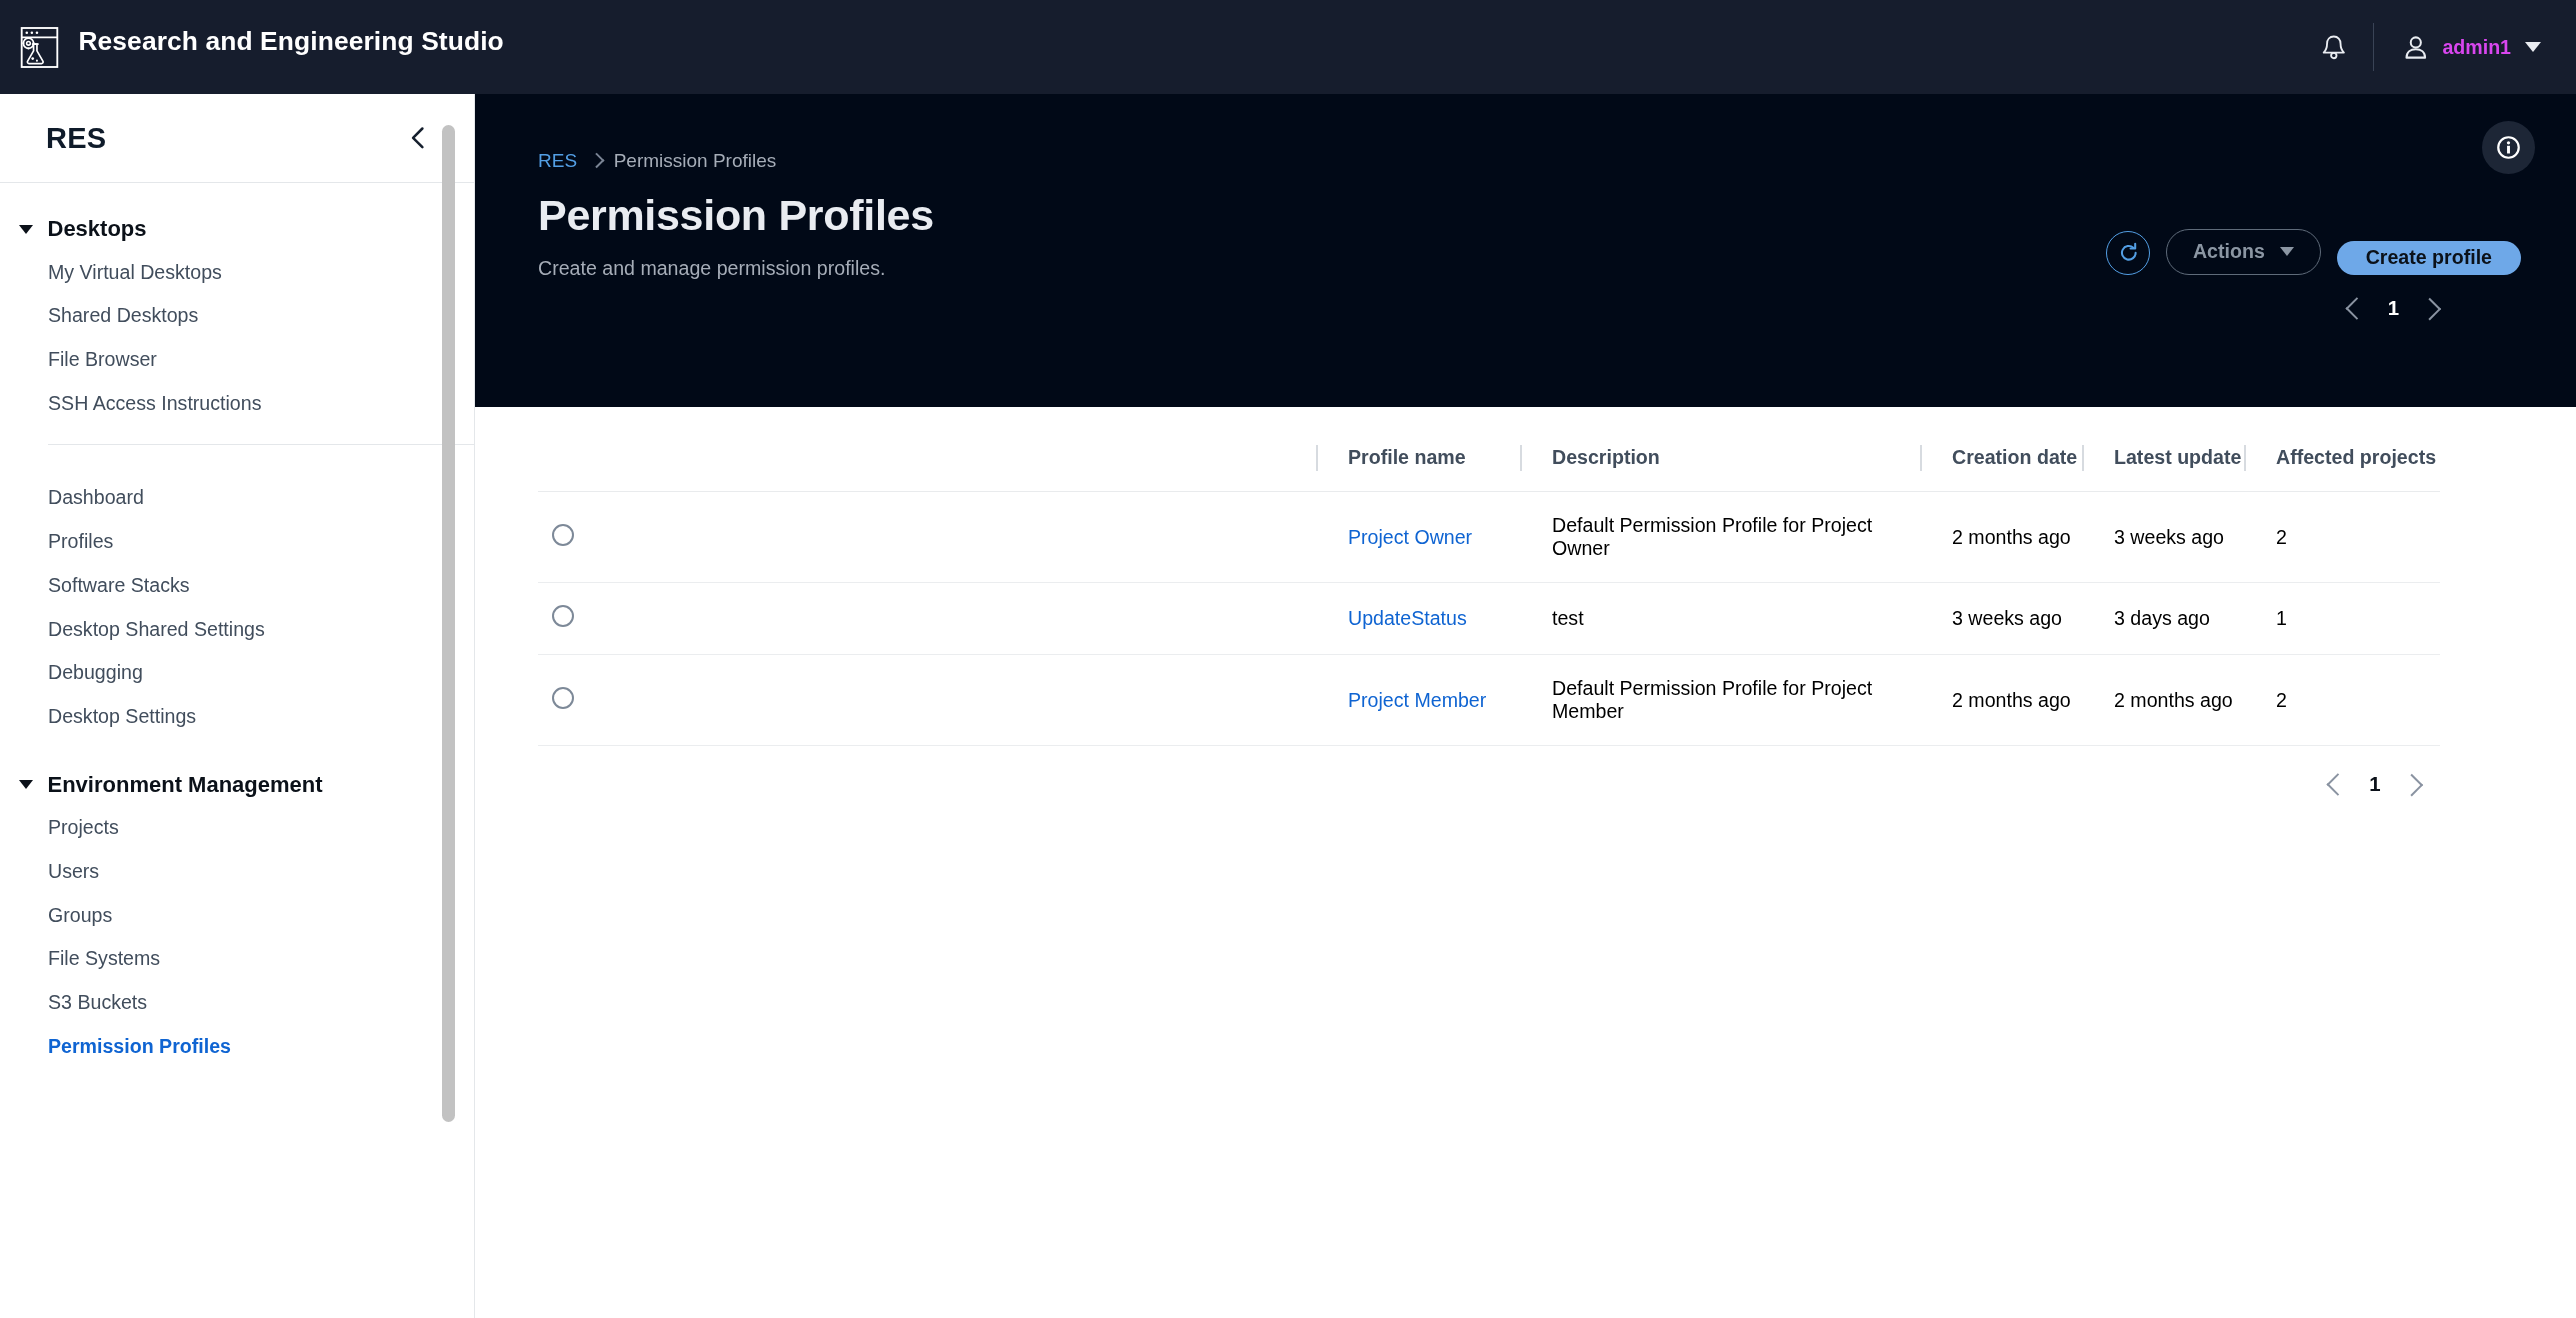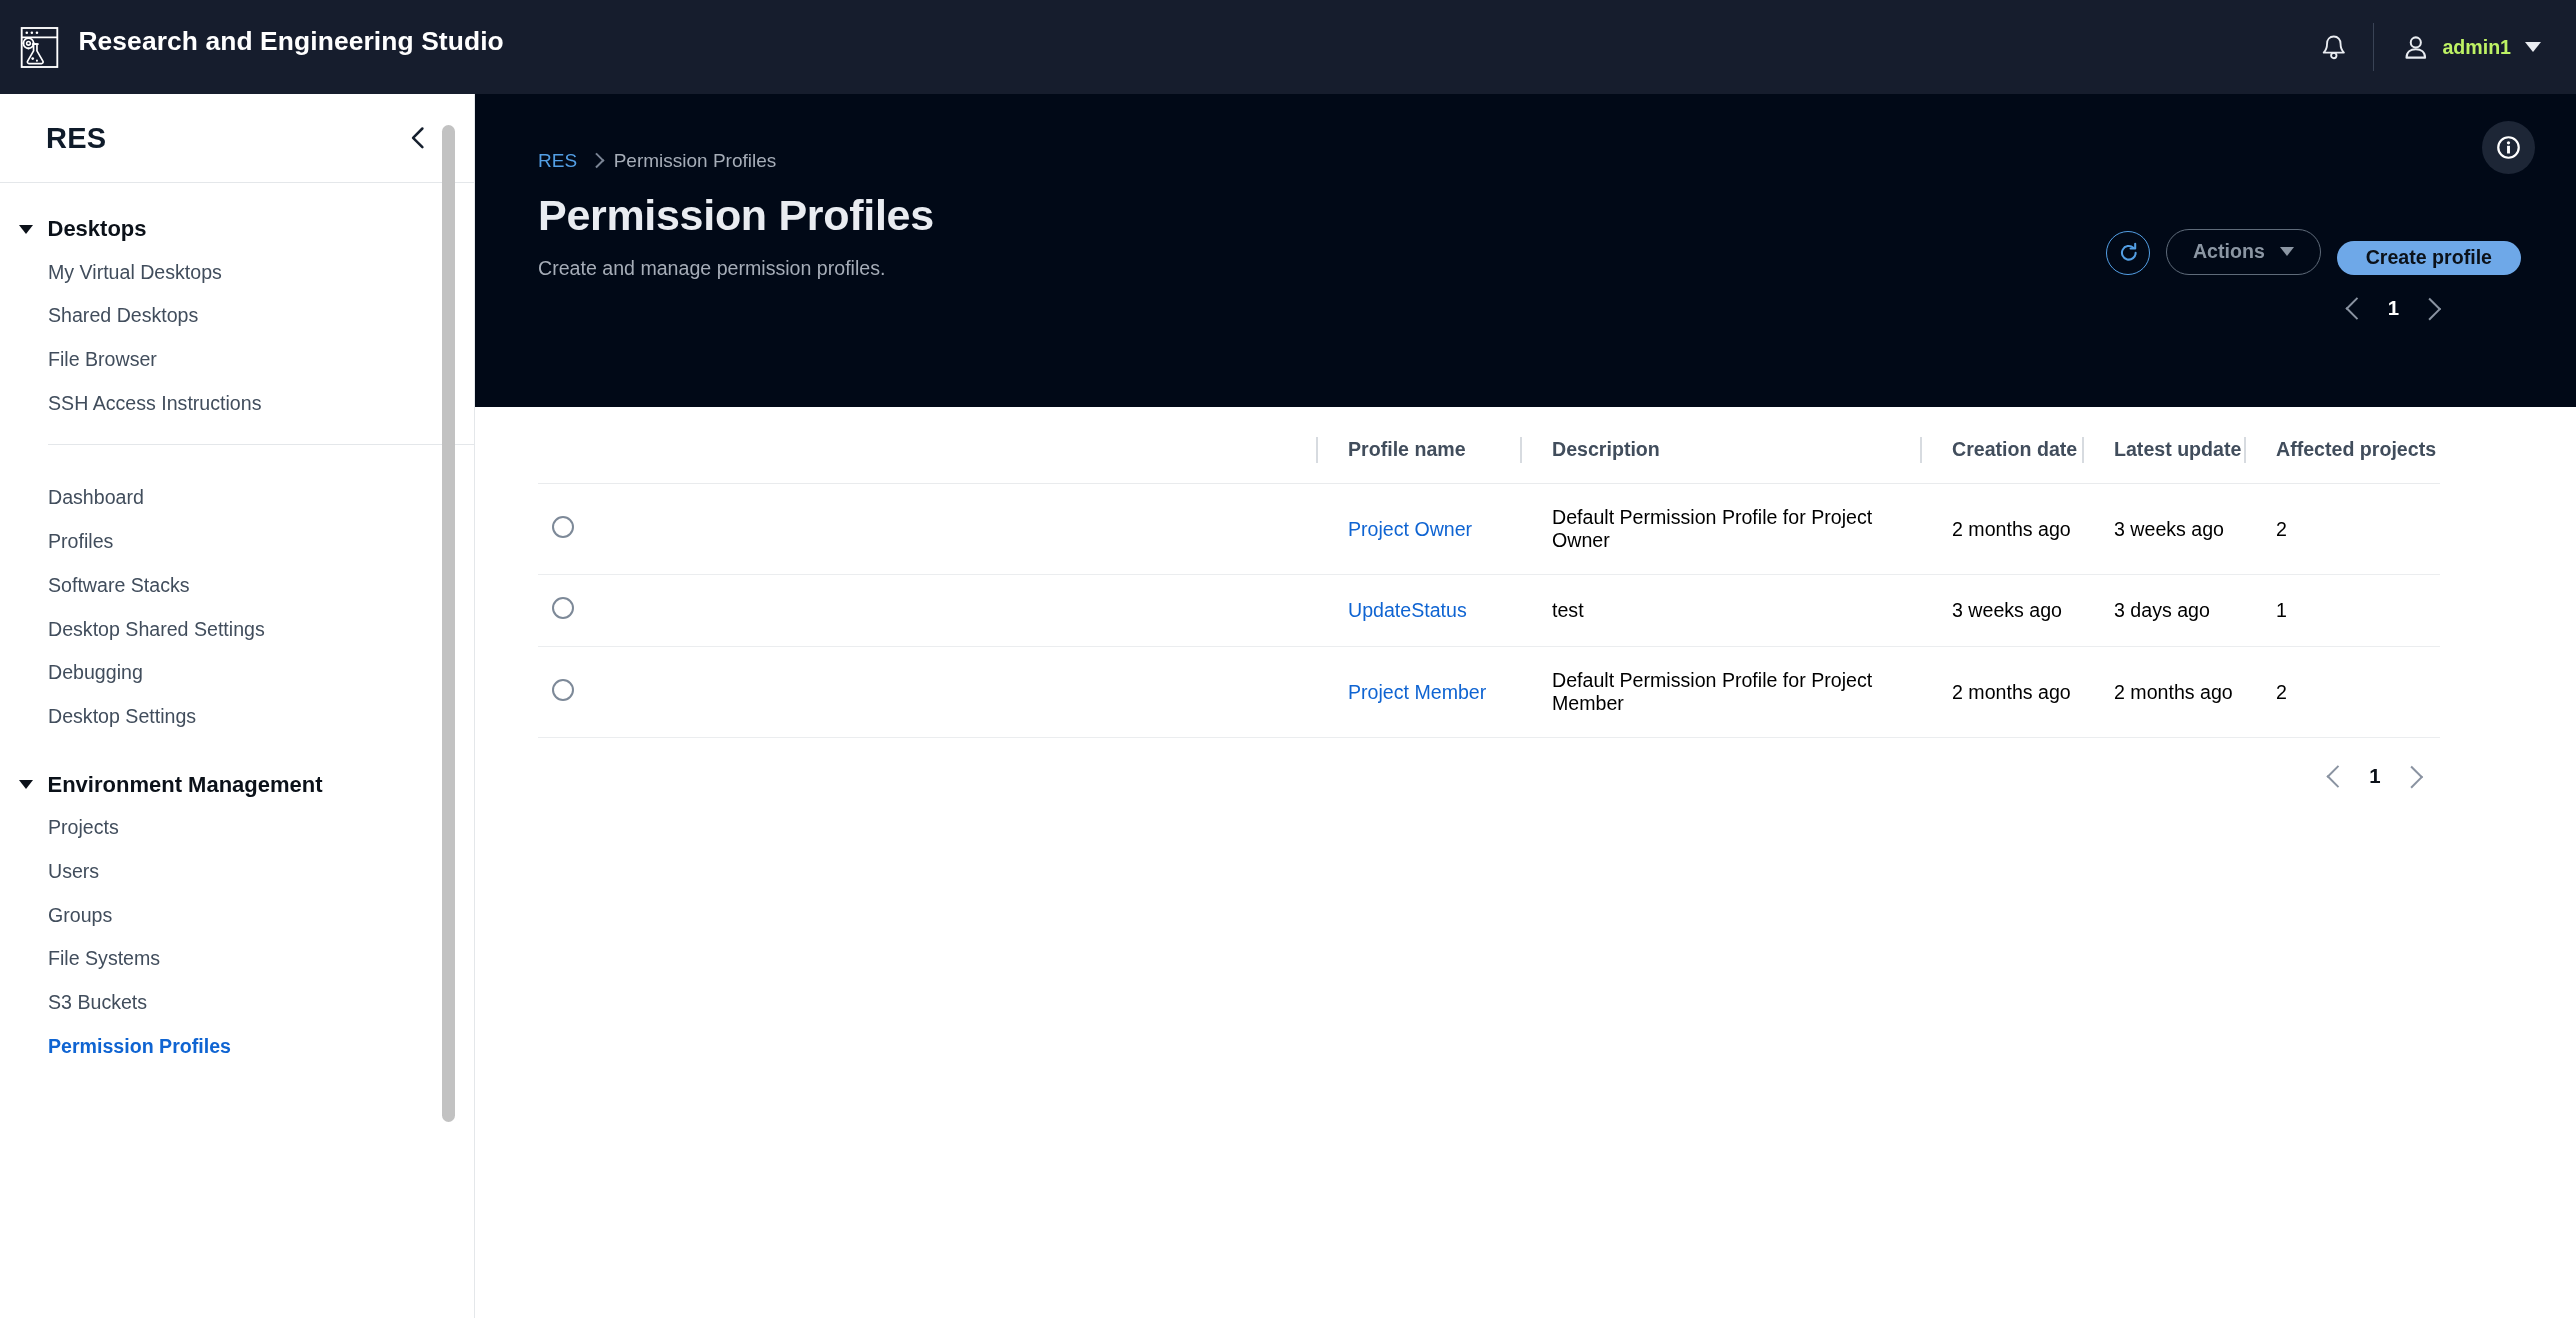--- a/index.html
+++ b/index.html
@@ -27,21 +27,21 @@
   }
   .topnav-right { margin-left: auto; display: flex; align-items: center; gap: 0; }
   .bell-btn {
     width: 48px; height: 48px; display: flex; align-items: center; justify-content: center;
     cursor: pointer;
   }
   .nav-divider { width: 0.9px; height: 48px; background: #3a4456; margin: 0 25.6px 0 15.3px; }
   .user-menu {
     display: flex; align-items: center; gap: 13.6px; cursor: pointer; padding: 5.1px 3.4px;
   }
-  .user-name { color: #bef264; font-size: 19.6px; font-weight: 700; }
+  .user-name { color: #d946ef; font-size: 19.6px; font-weight: 700; }
   .caret-down {
     width: 0; height: 0;
     border-left: 8.5px solid transparent; border-right: 8.5px solid transparent;
     border-top: 10.2px solid #e9ecf1;
   }
 
   
   .shell { flex: 1 1 auto; display: flex; min-height: 0; position: relative; }
 
   
@@ -154,21 +154,21 @@
   .pg-num { font-size: 20.4px; font-weight: 700; cursor: pointer; }
   .chev { width: 22px; height: 22px; position: relative; cursor: pointer; }
   .chev::before {
     content: ""; position: absolute; top: 3.4px; width: 13.6px; height: 13.6px;
     border-top: 2.6px solid #8a93a1; border-right: 2.6px solid #8a93a1;
   }
   .chev.left::before { left: 5.1px; transform: rotate(-135deg); }
   .chev.right::before { left: 0.9px; transform: rotate(45deg); }
 
   
-  .table-wrap { background: #ffffff; padding: 4px 136px 0 63px; }
+  .table-wrap { background: #ffffff; padding: 12px 136px 0 63px; }
   table.data { width: 100%; border-collapse: collapse; table-layout: fixed; }
   table.data th {
     text-align: left; font-size: 19.6px; font-weight: 700; color: #414d5c;
     padding: 27px 0 22px 0; border-bottom: 1.7px solid #e9ebed;
     position: relative;
   }
   table.data th .thpad { padding-left: 32px; display: block; }
   table.data th.sel .thpad { padding-left: 0; }
   table.data th.div::before {
     content: ""; position: absolute; left: 0; top: 25.6px; bottom: 20.4px;

